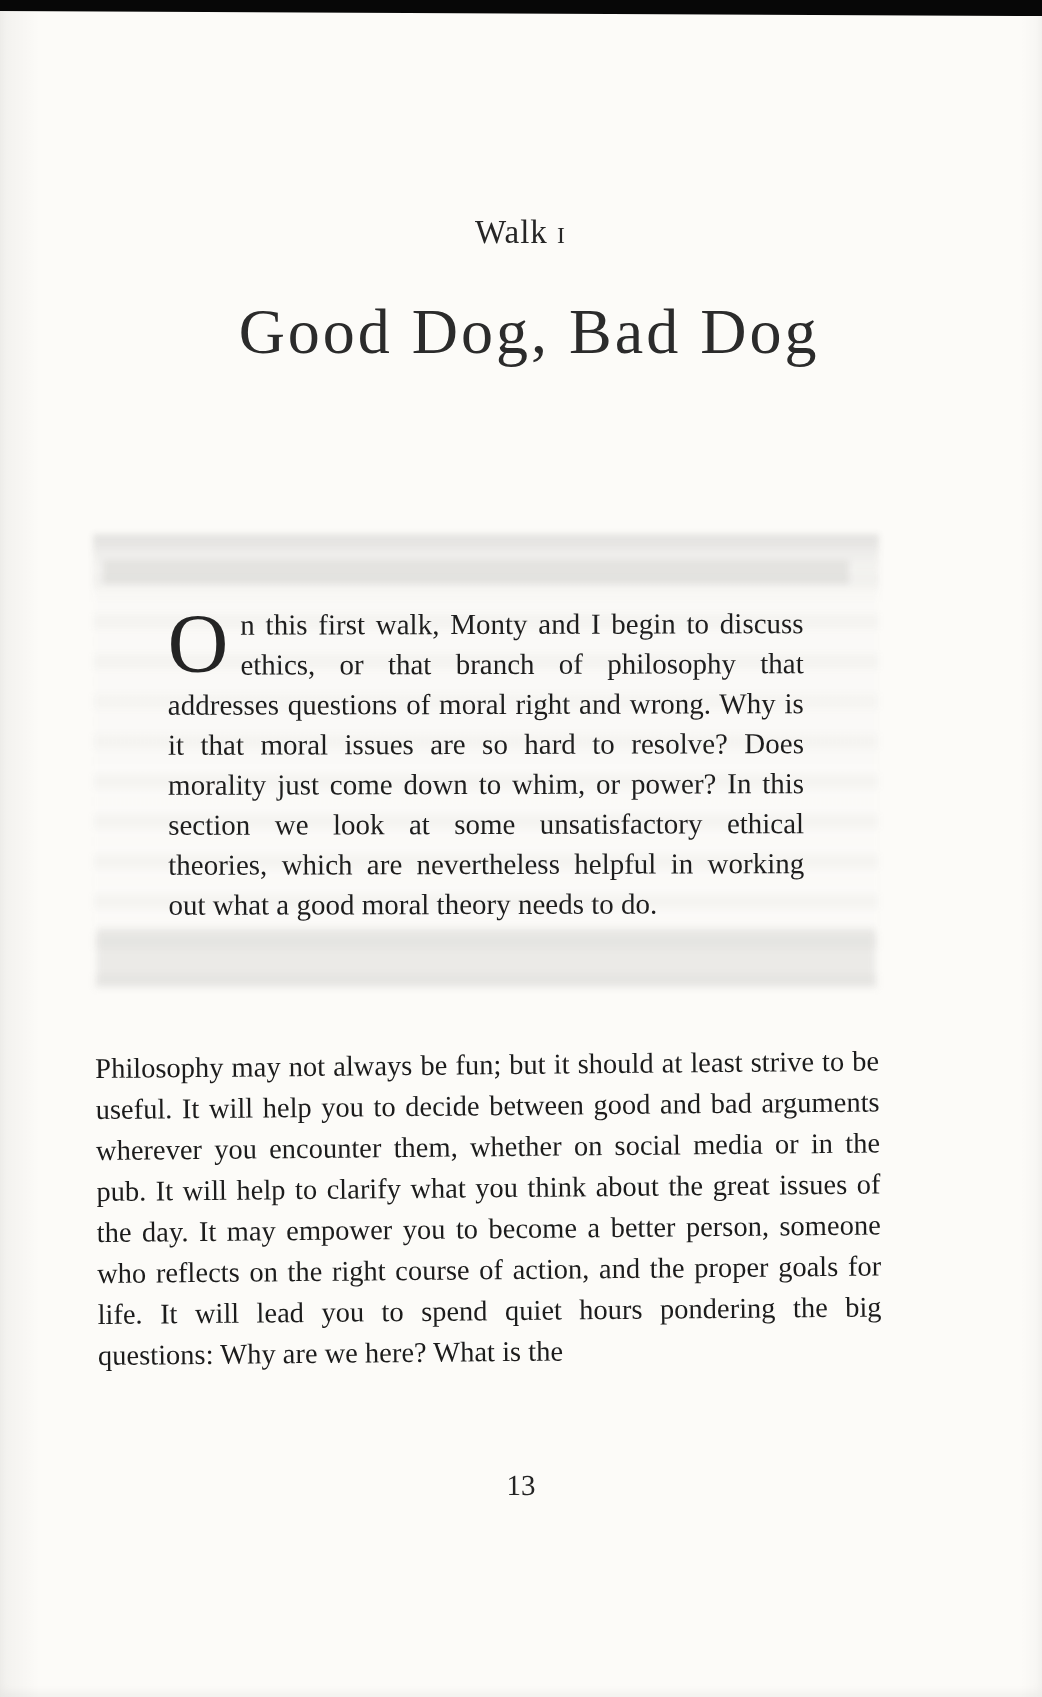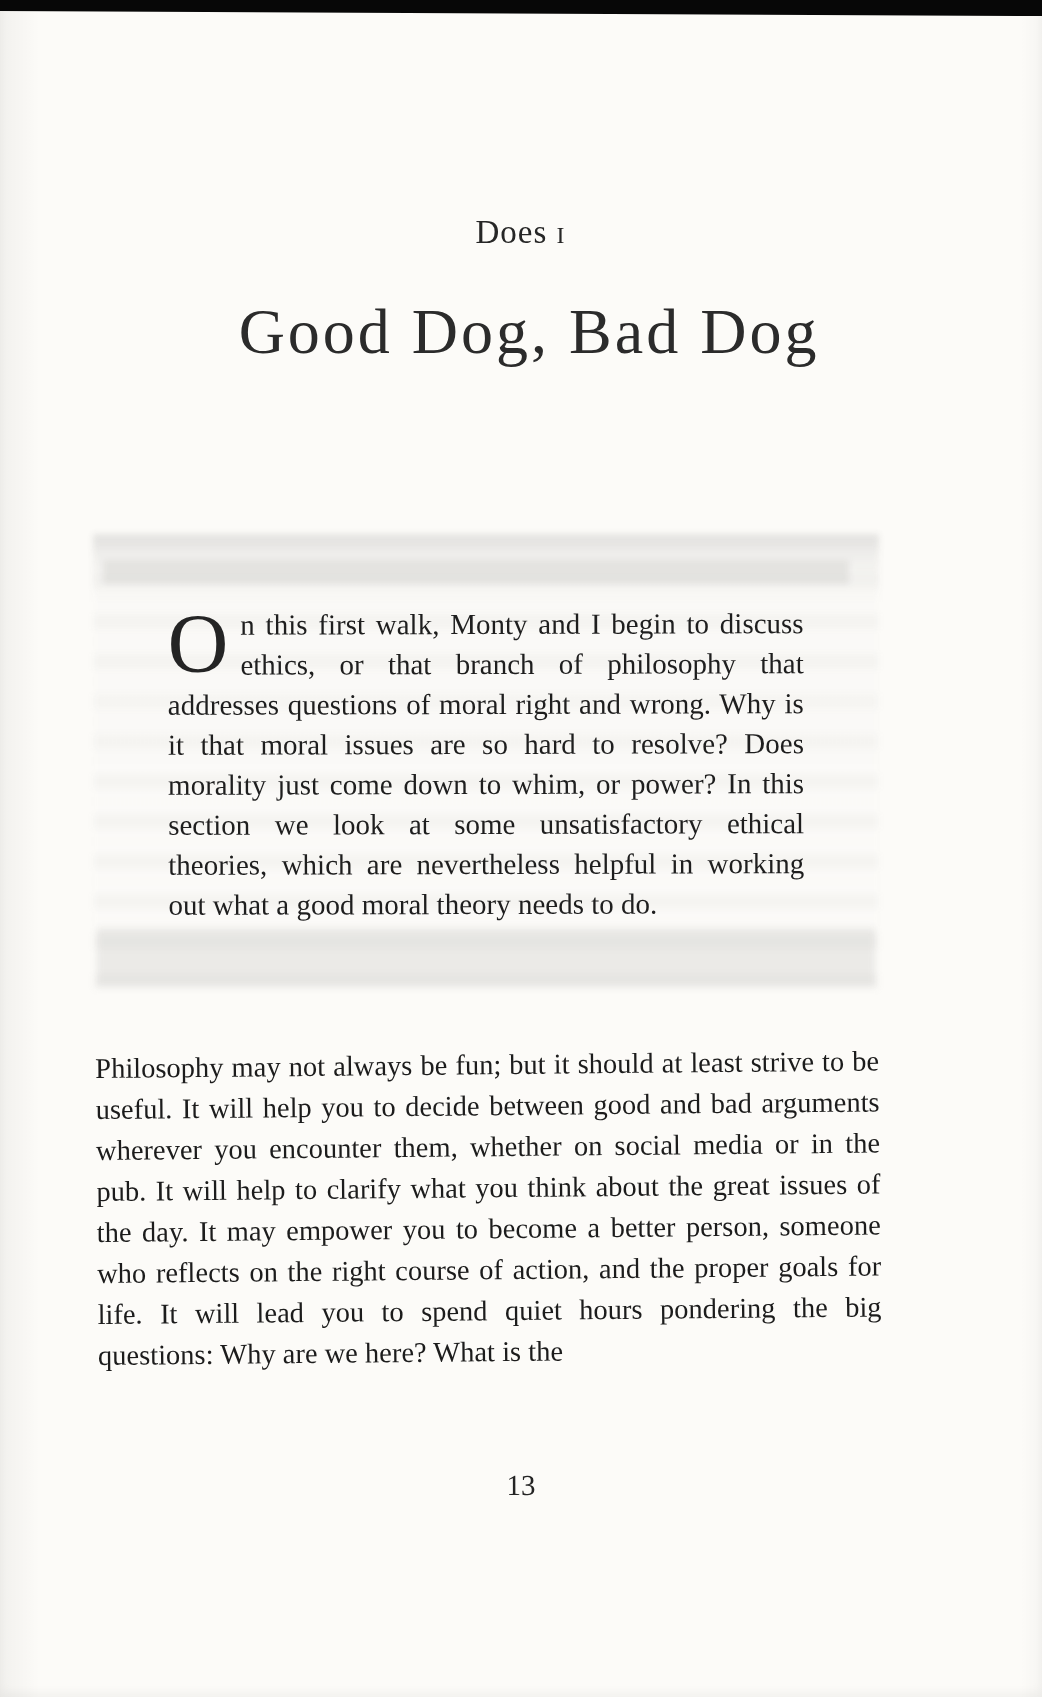--- a/index.html
+++ b/index.html
@@ -145,21 +145,21 @@
   }
 </style>
 </head>
 <body>
 
 <div class="page">
 
   <div class="top-bar"></div>
 
   <div class="chapter-label">
-    <span>Does</span>
+    <span>Walk</span>
     <span class="numeral">I</span>
   </div>
 
   <h1 class="title">Good Dog, Bad Dog</h1>
 
   <div class="bleed"></div>
 
   <p class="intro">
     <span class="dropcap">O</span>
     <span>n this first walk, Monty and I begin to discuss ethics, or that branch of philosophy that addresses questions of moral right and wrong. Why is it that moral issues are so hard to resolve? Does morality just come down to whim, or power? In this section we look at some unsatisfactory ethical theories, which are nevertheless helpful in working out what a good moral theory needs to do.</span>

